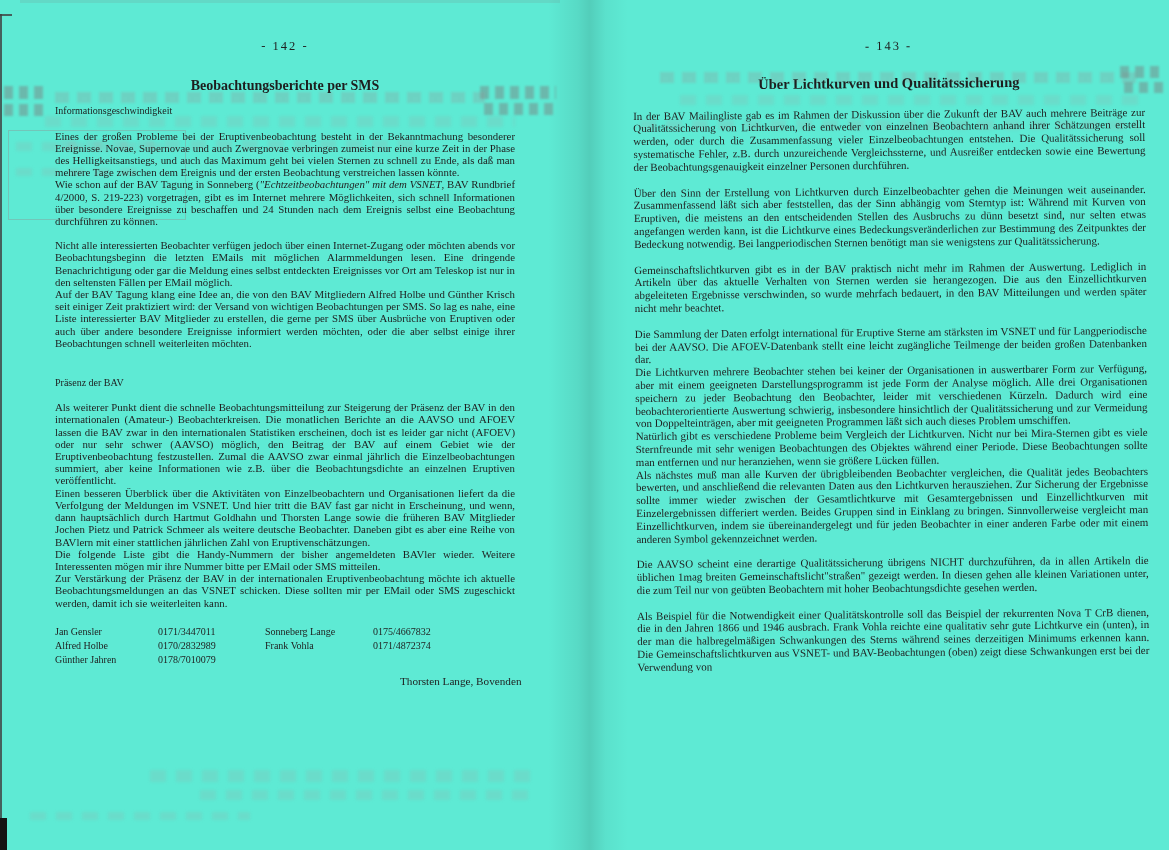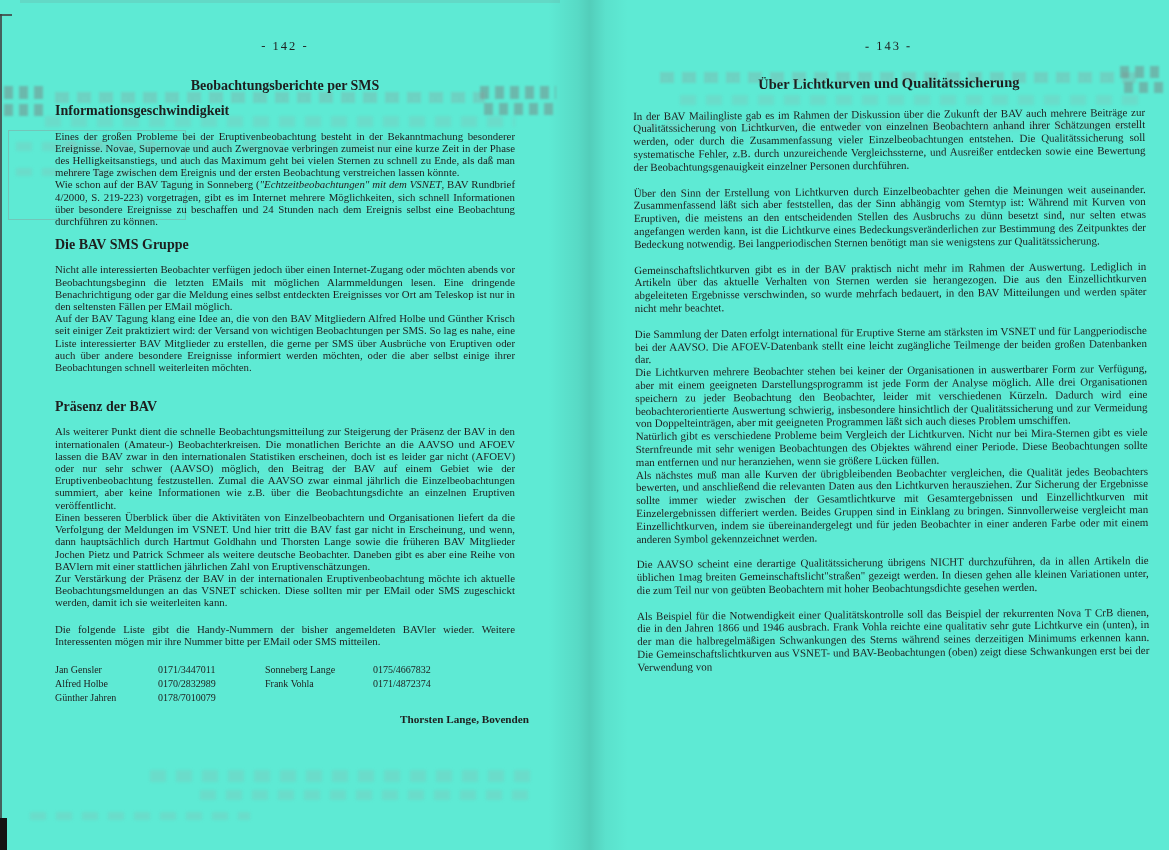--- a/index.html
+++ b/index.html
@@ -7,28 +7,28 @@
   .scan{position:relative;width:1169px;height:850px;background:#5eead4;overflow:hidden;
         font-family:"Liberation Serif","DejaVu Serif",serif;color:#1e1e1e;}
   
   .page{position:absolute;top:40px;}
   .page-left{left:55px;width:460px;font-size:10.8px;line-height:12.2px;}
   .page-right{left:635px;width:512px;font-size:11px;line-height:12.8px;
               transform:rotate(-0.45deg);transform-origin:50% 50%;}
   .pnum{text-align:center;font-size:12.5px;letter-spacing:2px;margin:0 0 28px 0;}
   .ptitle{text-align:center;font-weight:bold;font-size:14px;margin:0 0 13px 0;}
   .page-right .ptitle{font-size:14.5px;margin-bottom:18px;}
-  .shead{font-weight:bold;font-size:14px;margin:0 0 12px 0;}
+  .shead{font-weight:normal;font-size:10px;margin:0 0 12px 0;}
   .para{text-align:justify;margin:0;}
   .mb12{margin-bottom:12px;} .mb13{margin-bottom:13px;} .mb14{margin-bottom:14px;} .mb28{margin-bottom:28px;}
   .ital{font-style:italic;}
   
   .contacts{display:grid;grid-template-columns:103px 107px 108px auto;
             line-height:14px;font-size:10px;margin:16px 0 8px 0;}
-  .sig{margin-left:345px;white-space:nowrap;font-size:11.2px;margin-top:2px;font-weight:bold;}
+  .sig{margin-left:345px;white-space:nowrap;font-size:11.2px;margin-top:2px;}
   
   .art{position:absolute;pointer-events:none;}
   .edge-line{left:0;top:14px;width:2px;height:816px;background:#3f3f3f;opacity:.8;}
   .edge-tick{left:0;top:14px;width:12px;height:2px;background:#3f3f3f;opacity:.8;}
   .corner-blob{left:0;top:818px;width:7px;height:32px;background:#141414;}
   .gutter{left:548px;top:0;width:80px;height:850px;
           background:linear-gradient(90deg,rgba(0,0,0,0) 0%,rgba(0,0,0,.07) 38%,rgba(0,0,0,.12) 52%,rgba(0,0,0,.04) 72%,rgba(0,0,0,0) 100%);}
   .top-streak{left:20px;top:0;width:540px;height:3px;background:rgba(120,120,120,.15);}
   .smudge{filter:blur(1px);background:repeating-linear-gradient(90deg,rgba(125,125,125,.45) 0 9px,rgba(125,125,125,0) 9px 15px);}
   .smudge-soft{filter:blur(1.2px);background:repeating-linear-gradient(90deg,rgba(150,150,150,.28) 0 14px,rgba(150,150,150,0) 14px 22px);}
@@ -67,29 +67,28 @@
   <div class="art smudge" style="left:1124px;top:82px;width:40px;height:11px;"></div>
 
   <div class="page page-left">
     <div class="pnum">- 142 -</div>
     <div class="ptitle">Beobachtungsberichte per SMS</div>
 
     <div class="shead">Informationsgeschwindigkeit</div>
     <div class="para">Eines der großen Probleme bei der Eruptivenbeobachtung besteht in der Bekanntmachung besonderer Ereignisse. Novae, Supernovae und auch Zwergnovae verbringen zumeist nur eine kurze Zeit in der Phase des Helligkeitsanstiegs, und auch das Maximum geht bei vielen Sternen zu schnell zu Ende, als daß man mehrere Tage zwischen dem Ereignis und der ersten Beobachtung verstreichen lassen könnte.</div>
     <div class="para mb12"><span>Wie schon auf der BAV Tagung in Sonneberg (</span><span class="ital">"Echtzeitbeobachtungen" mit dem VSNET</span><span>, BAV Rundbrief 4/2000, S. 219-223) vorgetragen, gibt es im Internet mehrere Möglichkeiten, sich schnell Informationen über besondere Ereignisse zu beschaffen und 24 Stunden nach dem Ereignis selbst eine Beobachtung durchführen zu können.</span></div>
 
-    <div class="shead">Die BAV SMS Gruppe</div>
     <div class="para">Nicht alle interessierten Beobachter verfügen jedoch über einen Internet-Zugang oder möchten abends vor Beobachtungsbeginn die letzten EMails mit möglichen Alarmmeldungen lesen. Eine dringende Benachrichtigung oder gar die Meldung eines selbst entdeckten Ereignisses vor Ort am Teleskop ist nur in den seltensten Fällen per EMail möglich.</div>
     <div class="para mb28">Auf der BAV Tagung klang eine Idee an, die von den BAV Mitgliedern Alfred Holbe und Günther Krisch seit einiger Zeit praktiziert wird: der Versand von wichtigen Beobachtungen per SMS. So lag es nahe, eine Liste interessierter BAV Mitglieder zu erstellen, die gerne per SMS über Ausbrüche von Eruptiven oder auch über andere besondere Ereignisse informiert werden möchten, oder die aber selbst einige ihrer Beobachtungen schnell weiterleiten möchten.</div>
 
     <div class="shead">Präsenz der BAV</div>
     <div class="para">Als weiterer Punkt dient die schnelle Beobachtungsmitteilung zur Steigerung der Präsenz der BAV in den internationalen (Amateur-) Beobachterkreisen. Die monatlichen Berichte an die AAVSO und AFOEV lassen die BAV zwar in den internationalen Statistiken erscheinen, doch ist es leider gar nicht (AFOEV) oder nur sehr schwer (AAVSO) möglich, den Beitrag der BAV auf einem Gebiet wie der Eruptivenbeobachtung festzustellen. Zumal die AAVSO zwar einmal jährlich die Einzelbeobachtungen summiert, aber keine Informationen wie z.B. über die Beobachtungsdichte an einzelnen Eruptiven veröffentlicht.</div>
     <div class="para">Einen besseren Überblick über die Aktivitäten von Einzelbeobachtern und Organisationen liefert da die Verfolgung der Meldungen im VSNET. Und hier tritt die BAV fast gar nicht in Erscheinung, und wenn, dann hauptsächlich durch Hartmut Goldhahn und Thorsten Lange sowie die früheren BAV Mitglieder Jochen Pietz und Patrick Schmeer als weitere deutsche Beobachter. Daneben gibt es aber eine Reihe von BAVlern mit einer stattlichen jährlichen Zahl von Eruptivenschätzungen.</div>
+    <div class="para">Die folgende Liste gibt die Handy-Nummern der bisher angemeldeten BAVler wieder. Weitere Interessenten mögen mir ihre Nummer bitte per EMail oder SMS mitteilen.</div>
     <div class="para mb14">Zur Verstärkung der Präsenz der BAV in der internationalen Eruptivenbeobachtung möchte ich aktuelle Beobachtungsmeldungen an das VSNET schicken. Diese sollten mir per EMail oder SMS zugeschickt werden, damit ich sie weiterleiten kann.</div>
-    <div class="para">Die folgende Liste gibt die Handy-Nummern der bisher angemeldeten BAVler wieder. Weitere Interessenten mögen mir ihre Nummer bitte per EMail oder SMS mitteilen.</div>
 
     <div class="contacts">
       <span>Jan Gensler</span>
       <span>0171/3447011</span>
       <span>Sonneberg Lange</span>
       <span>0175/4667832</span>
       <span>Alfred Holbe</span>
       <span>0170/2832989</span>
       <span>Frank Vohla</span>
       <span>0171/4872374</span>

